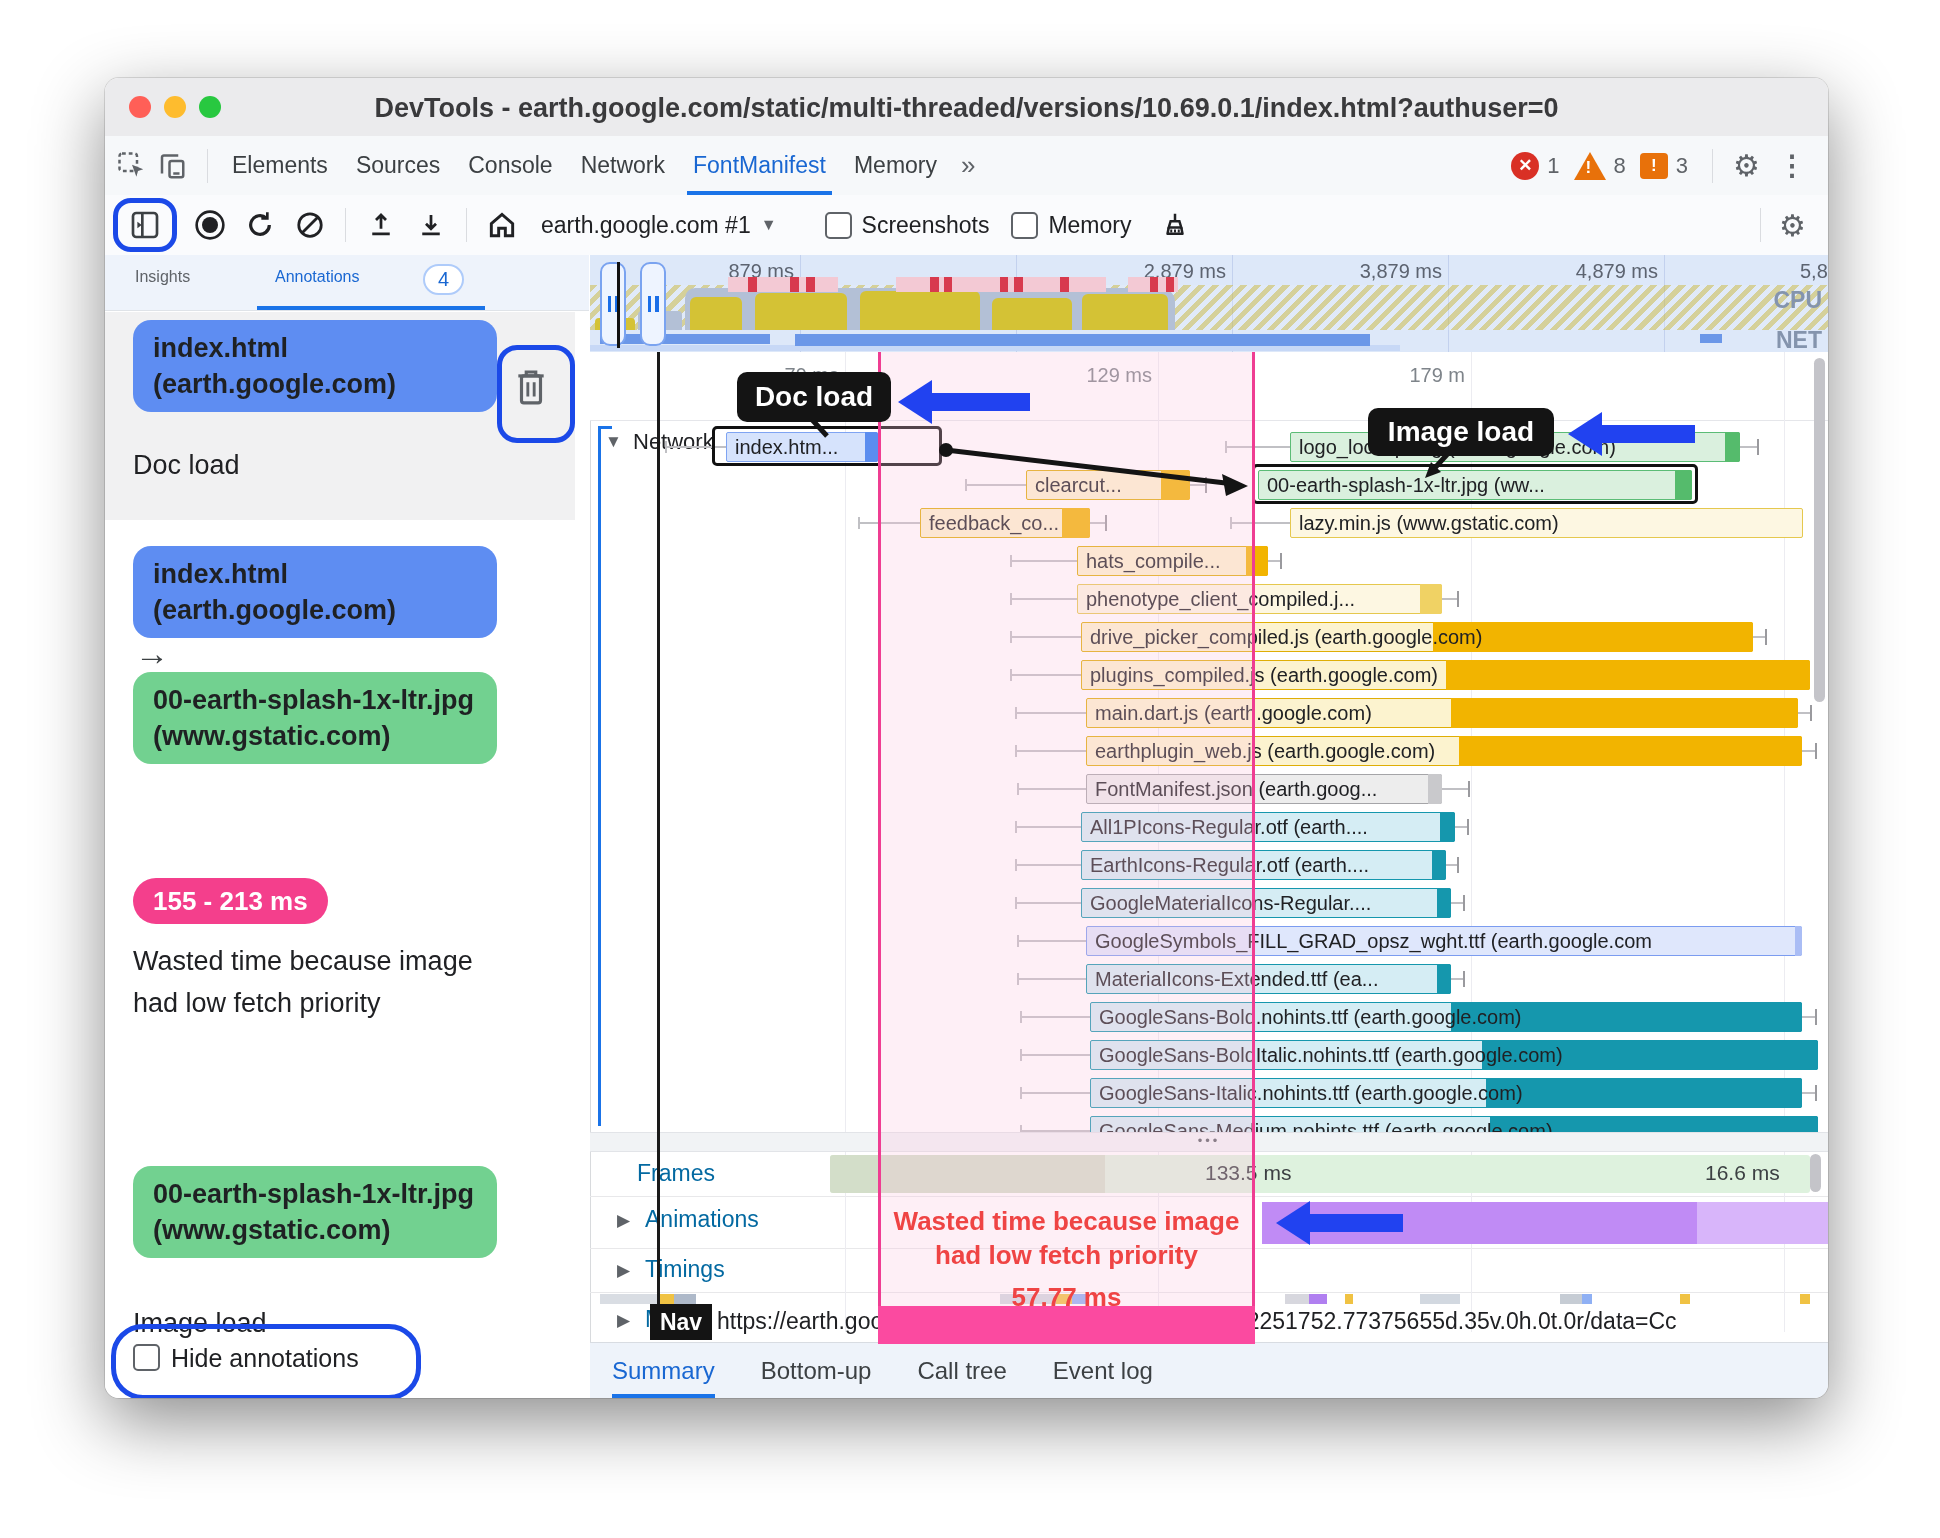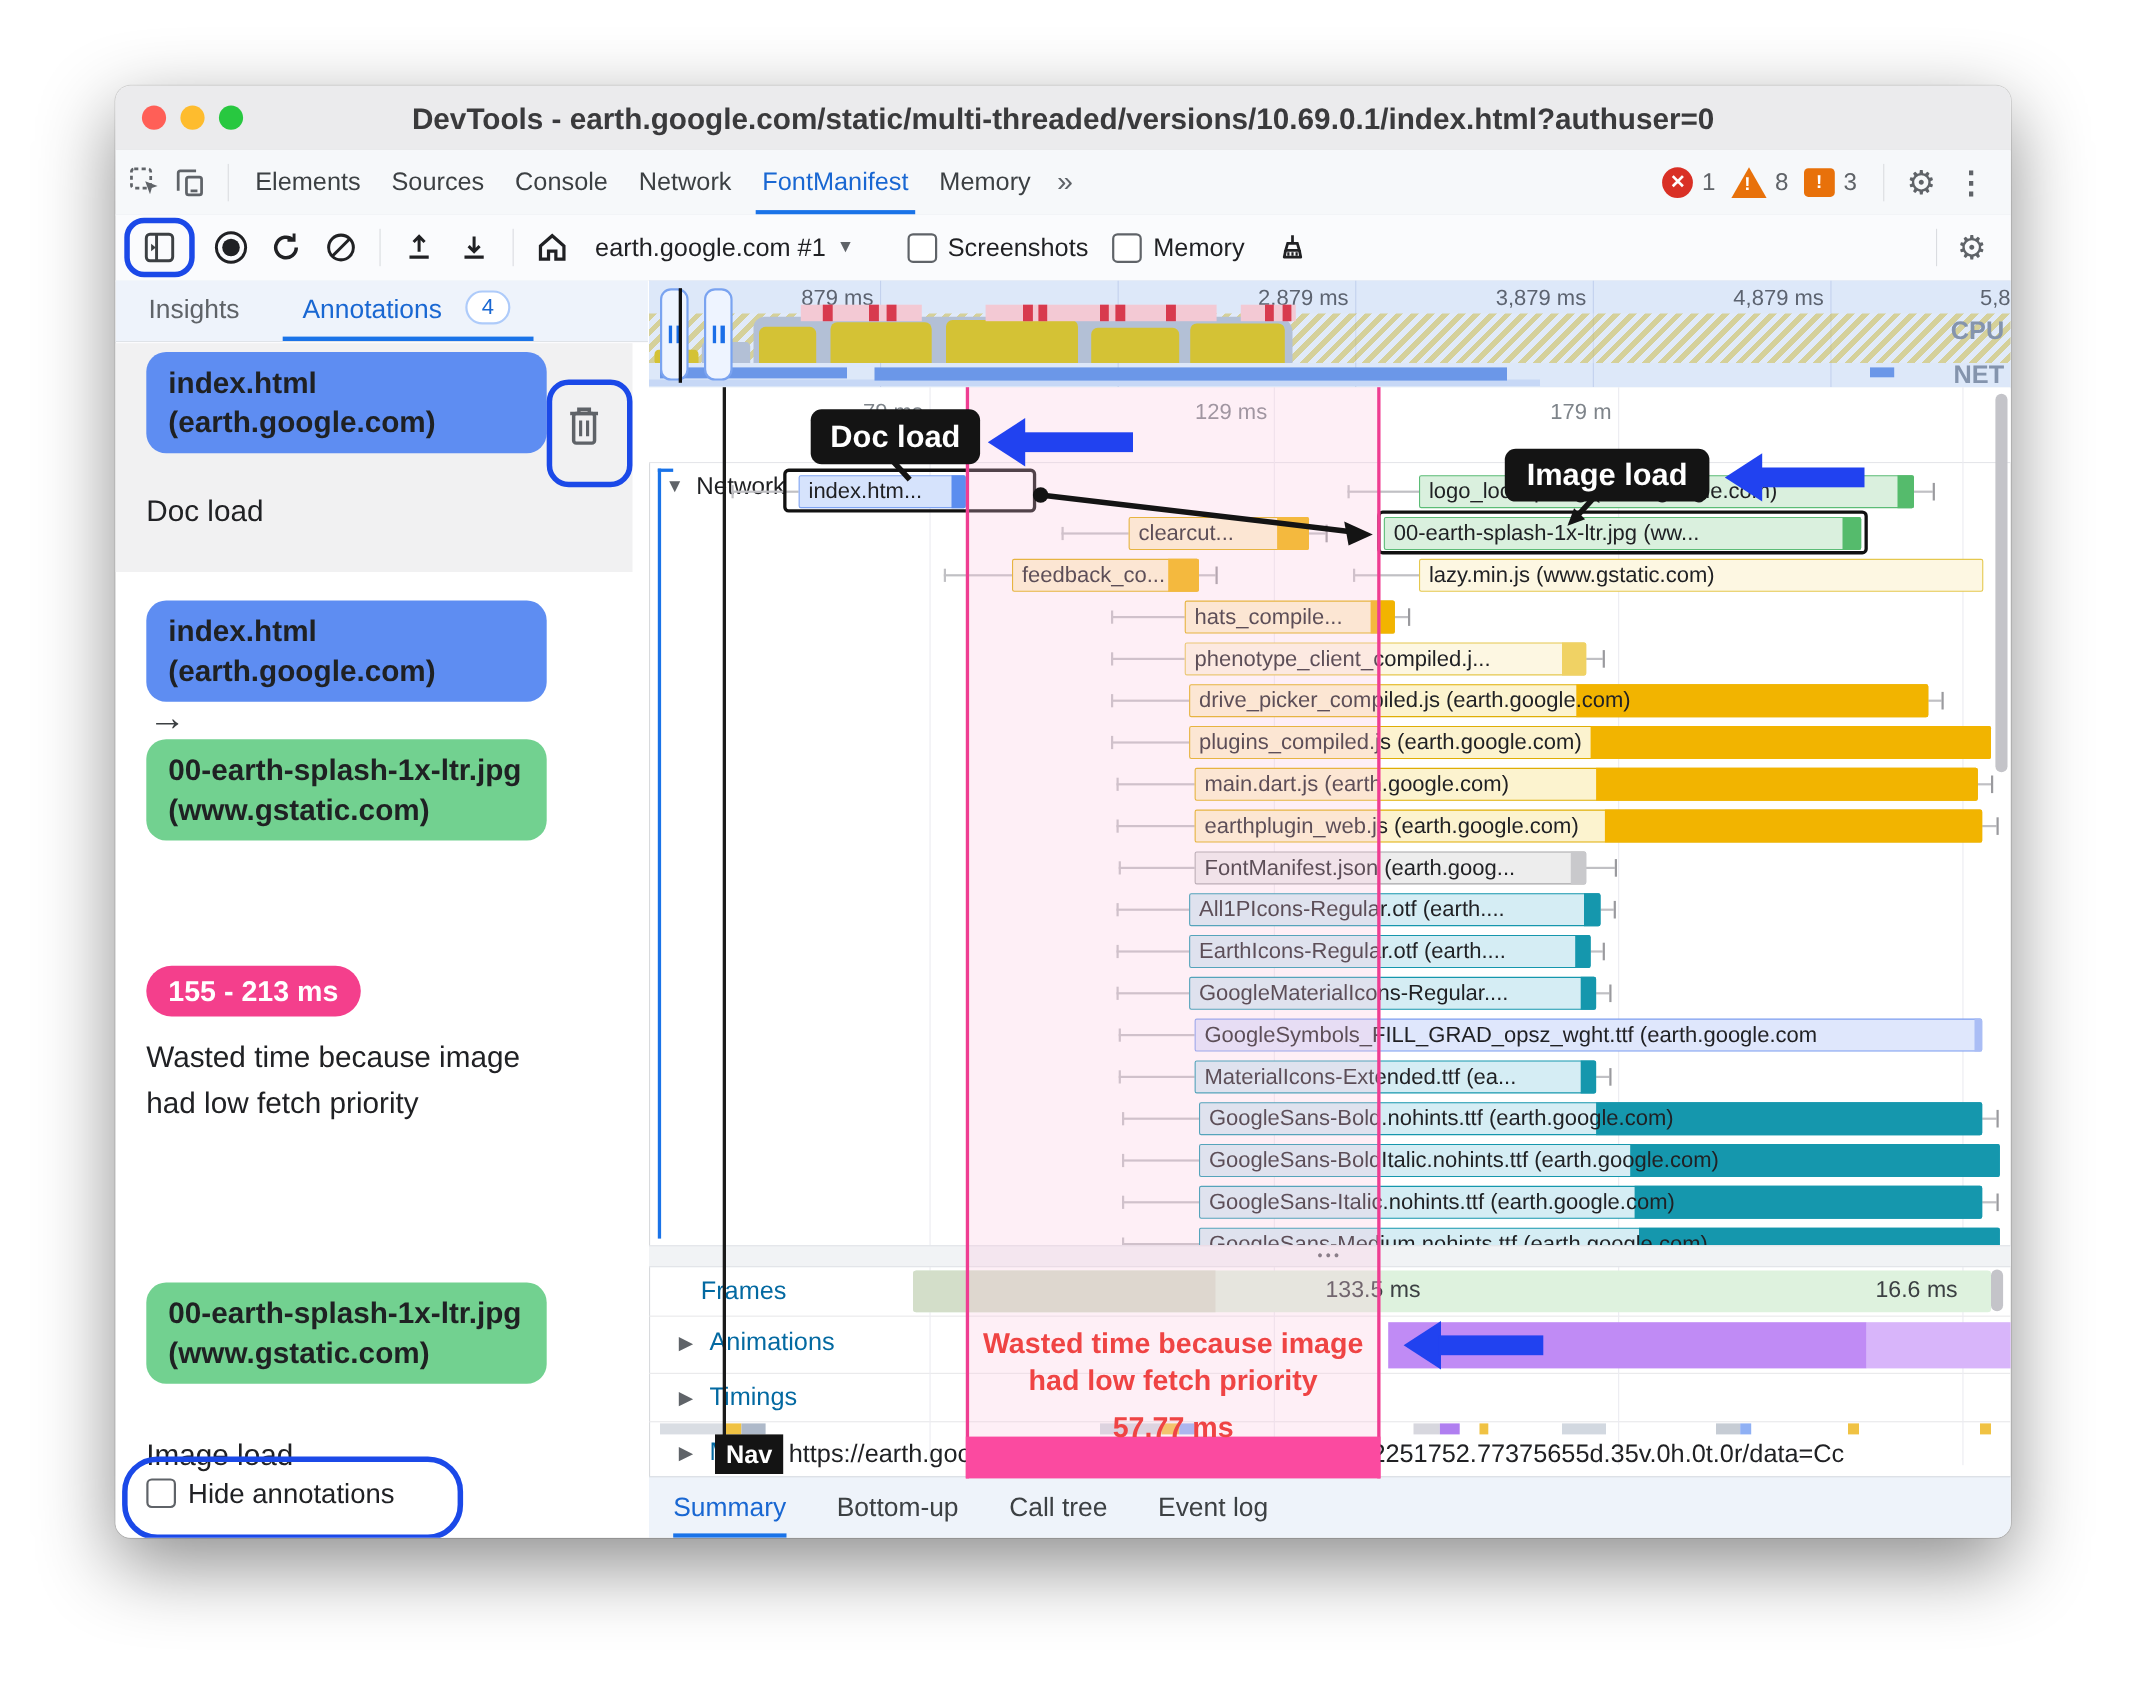--- a/index.html
+++ b/index.html
@@ -37,21 +37,21 @@
            display:flex;align-items:center;}
   .tool{color:#5f6368;display:flex;align-items:center;justify-content:center;height:44px;}
   .blue-ring{border:5px solid #1b49e8;border-radius:18px;}
   .session{font-size:23px;color:#202124;margin:0 10px 0 14px;}
   .caret{font-size:16px;color:#5f6368;margin-right:18px;}
   .chk{width:23px;height:23px;border:2.5px solid #5f6368;border-radius:5px;background:#fff;}
   .chk-label{font-size:23px;color:#202124;margin:0 22px 0 10px;}
   
   .sidebar{left:0;top:177px;width:485px;height:1143px;background:#ffffff;border-right:1px solid #d8dadd;}
   .sb-tabs{left:0;top:177px;width:484px;height:55px;background:#eef3fb;border-bottom:1px solid #dfe3e8;}
-  .sb-tab{font-size:24px;top:190px;}
+  .sb-tab{font-size:16px;top:190px;}
   .sb-underline{height:4px;background:#1a73e8;top:228px;}
   .count-pill{border:2px solid #aecbfa;border-radius:17px;background:#fff;color:#1967d2;font-size:20px;
               padding:2px 13px;top:186px;}
   .chip{border-radius:18px;font-weight:bold;font-size:27px;line-height:36px;color:#1f2123;
         padding:10px 20px;box-sizing:border-box;}
   .chip-blue{background:#5e8df2;}
   .chip-green{background:#72d190;}
   .chip-pink{background:#f43f8c;color:#ffffff;border-radius:24px;}
   .sb-note{font-size:27px;line-height:42px;color:#202124;}
   .hand-ring{border:5px solid #1b49e8;border-radius:32px;}

